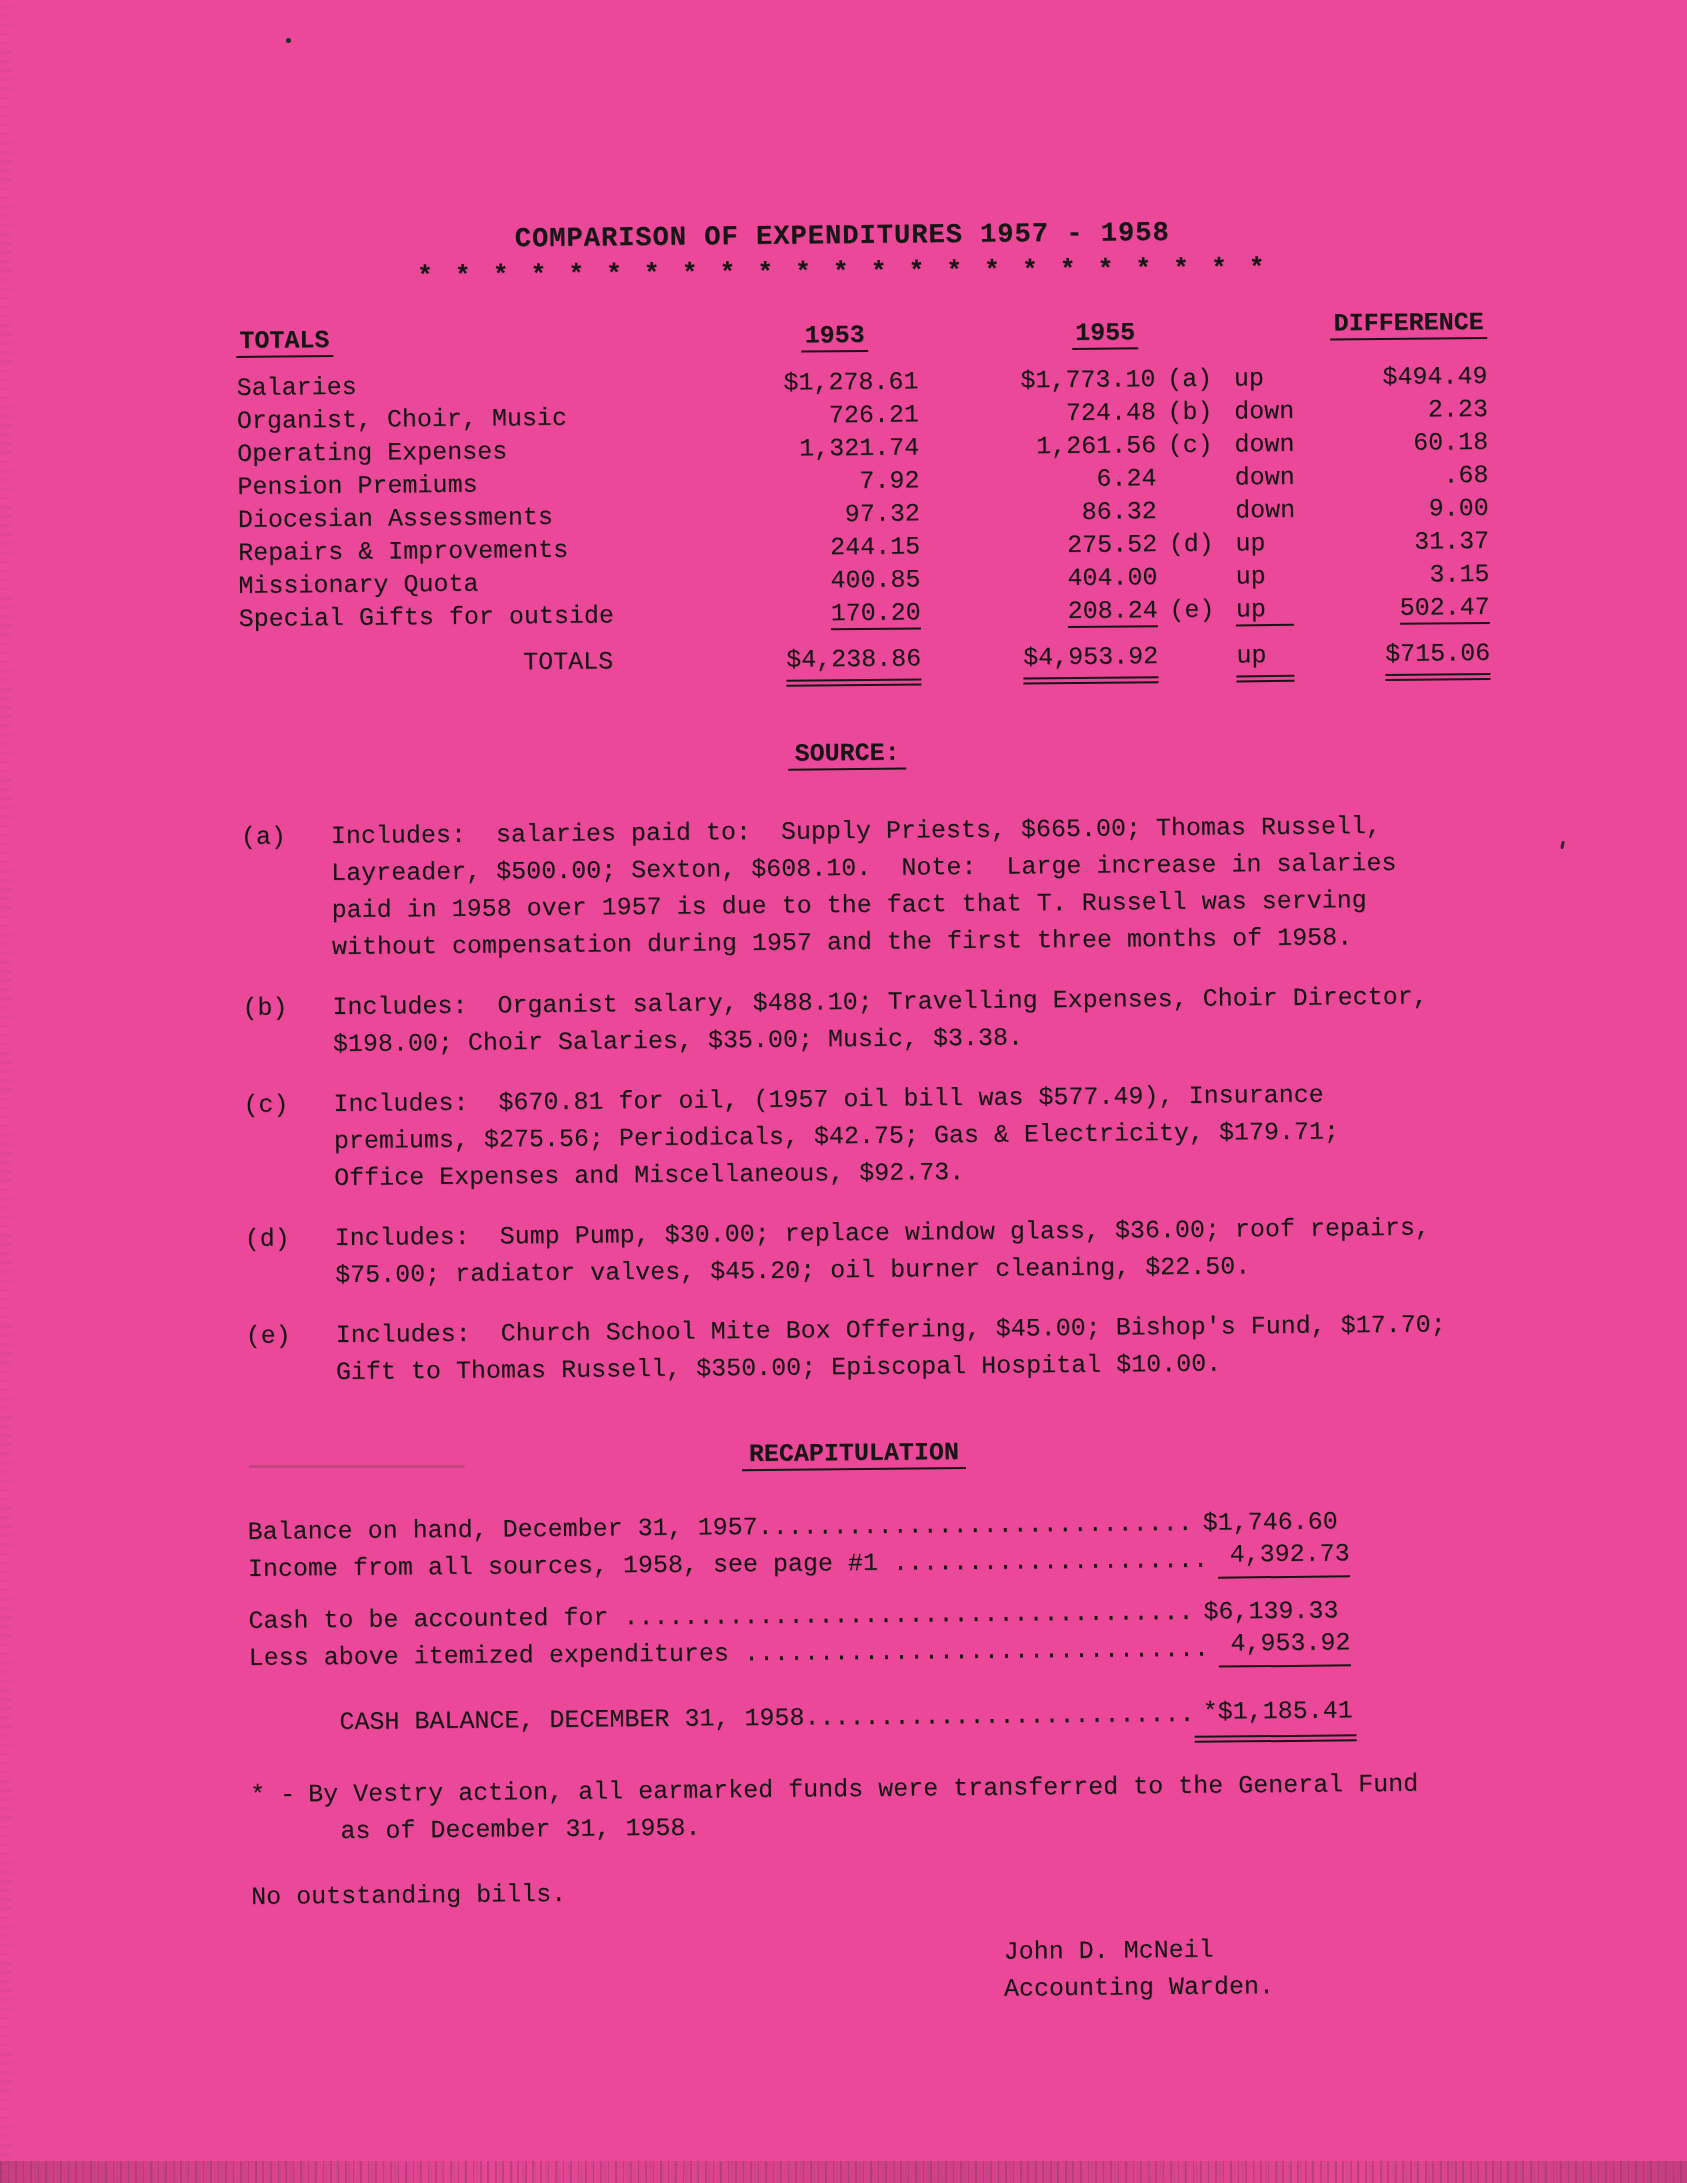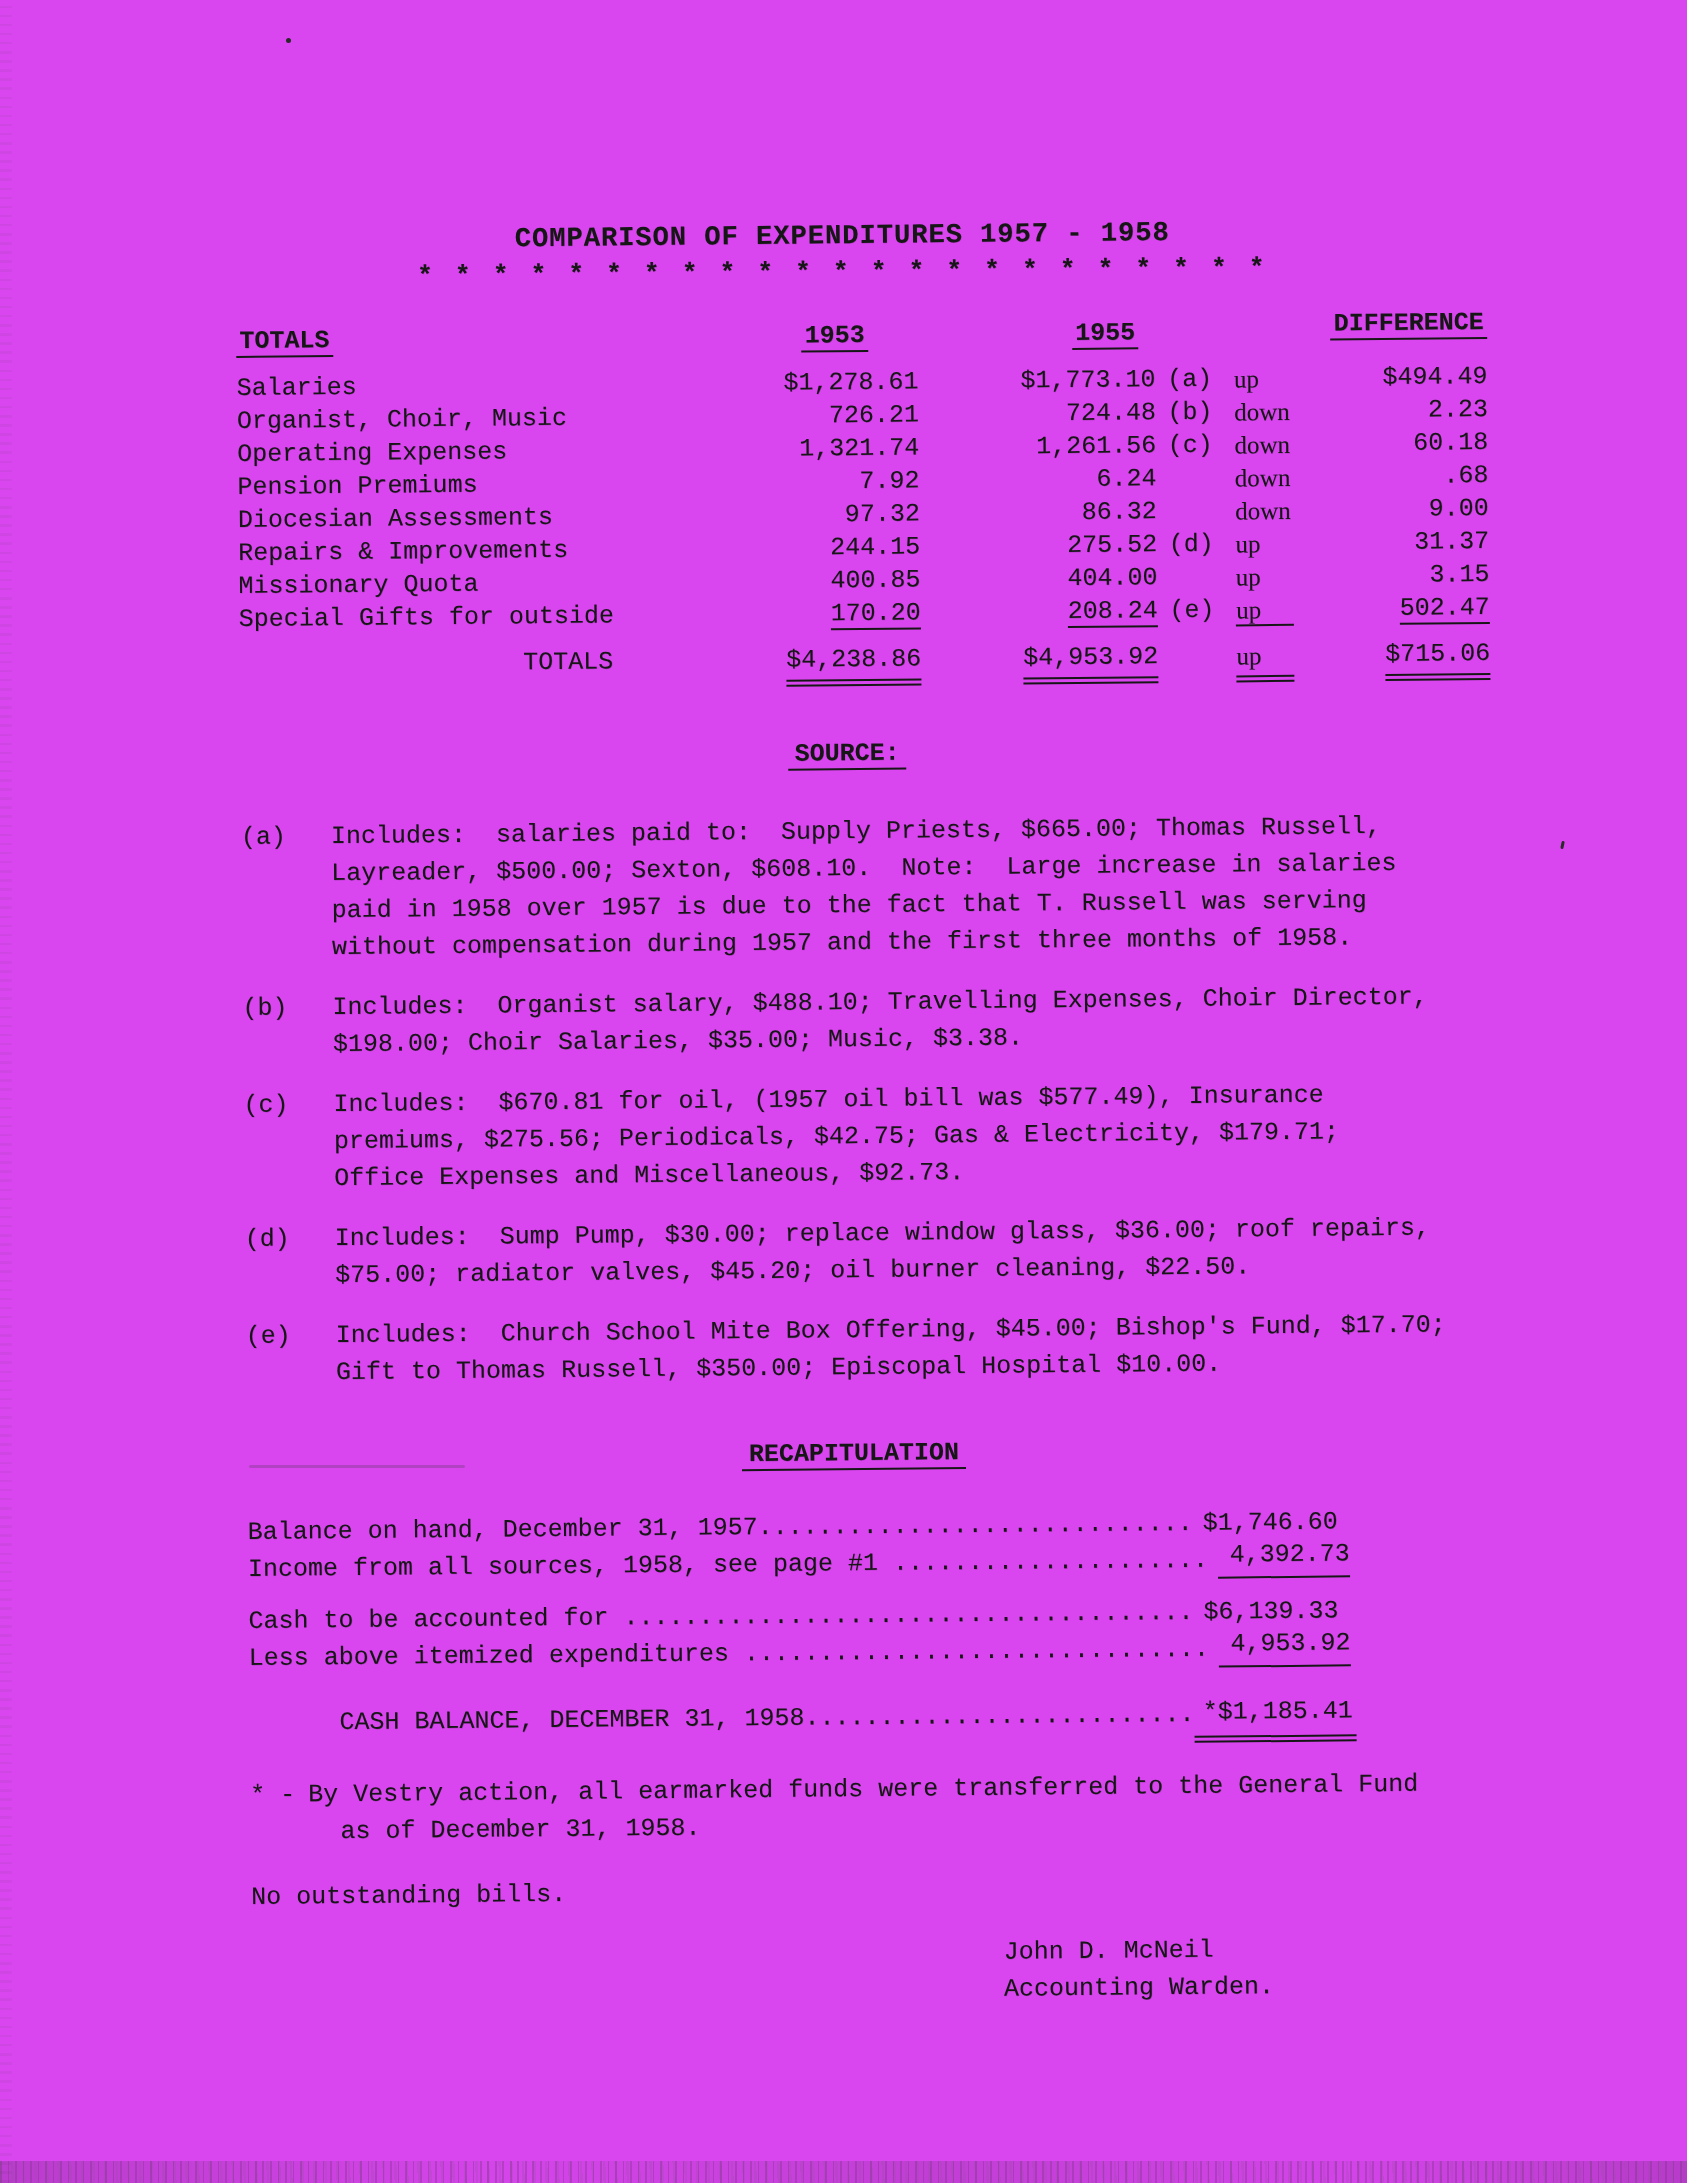--- a/index.html
+++ b/index.html
@@ -1,19 +1,19 @@
 <!DOCTYPE html>
 <html style="font-size:13.3px"><head>
 <meta charset="utf-8">
 <style>
   html,body{margin:0;padding:0;background:#d9d9d6;}
   .page{
     position:relative;
     width:1688px;height:2183px;
-    background:#d946ef;
+    background:#ec4899;
     overflow:hidden;
     font-family:"Liberation Mono","DejaVu Sans Mono",monospace;
     color:#161616;
   }
   .content{
     position:absolute;left:235px;top:223px;width:1272px;
     transform:rotate(-0.55deg);
     transform-origin:0 0;
     text-shadow:0.4px 0.5px 0 rgba(30,30,30,0.28);
   }
@@ -22,21 +22,21 @@
   .title-wrap{width:1214px;text-align:center;}
   .doc-title{font-size:27.4px;font-weight:700;letter-spacing:0.8px;line-height:37px;}
   .ast-row{font-size:26px;font-weight:700;letter-spacing:3.3px;line-height:37px;}
   
   .xtable{margin-top:25px;font-size:25px;}
   .xrow{display:grid;grid-template-columns:399px 283px 237px 75px 87px 170px;line-height:33px;}
   .xhead{line-height:40px;margin-bottom:10px;}
   .c-src{text-align:left;}
   .c-num{text-align:right;}
   .c-note{text-align:left;padding-left:11.6px;}
-  .c-dir{text-align:left;padding-left:3.3px;font-family:Liberation Serif, serif;}
+  .c-dir{text-align:left;padding-left:3.3px;}
   .hul{border-bottom:2.5px solid #161616;display:inline-block;line-height:28px;padding:0 3.3px;font-weight:700;}
   .c-diffhead{grid-column:5/7;text-align:right;position:relative;top:-6.7px;}
   .ul{border-bottom:2.5px solid #161616;display:inline-block;line-height:28px;}
   .ul-wide{min-width:58px;}
   .totals{margin-top:13.3px;}
   .totals .c-src{text-align:right;padding-right:25px;}
   .dbl{border-bottom:7.5px double #161616;display:inline-block;padding-bottom:5px;line-height:28px;}
   
   .sec-head{margin-top:53px;width:1214px;text-align:center;font-size:25px;font-weight:700;}
   .sec-head .hul{padding:0 6.7px;}

